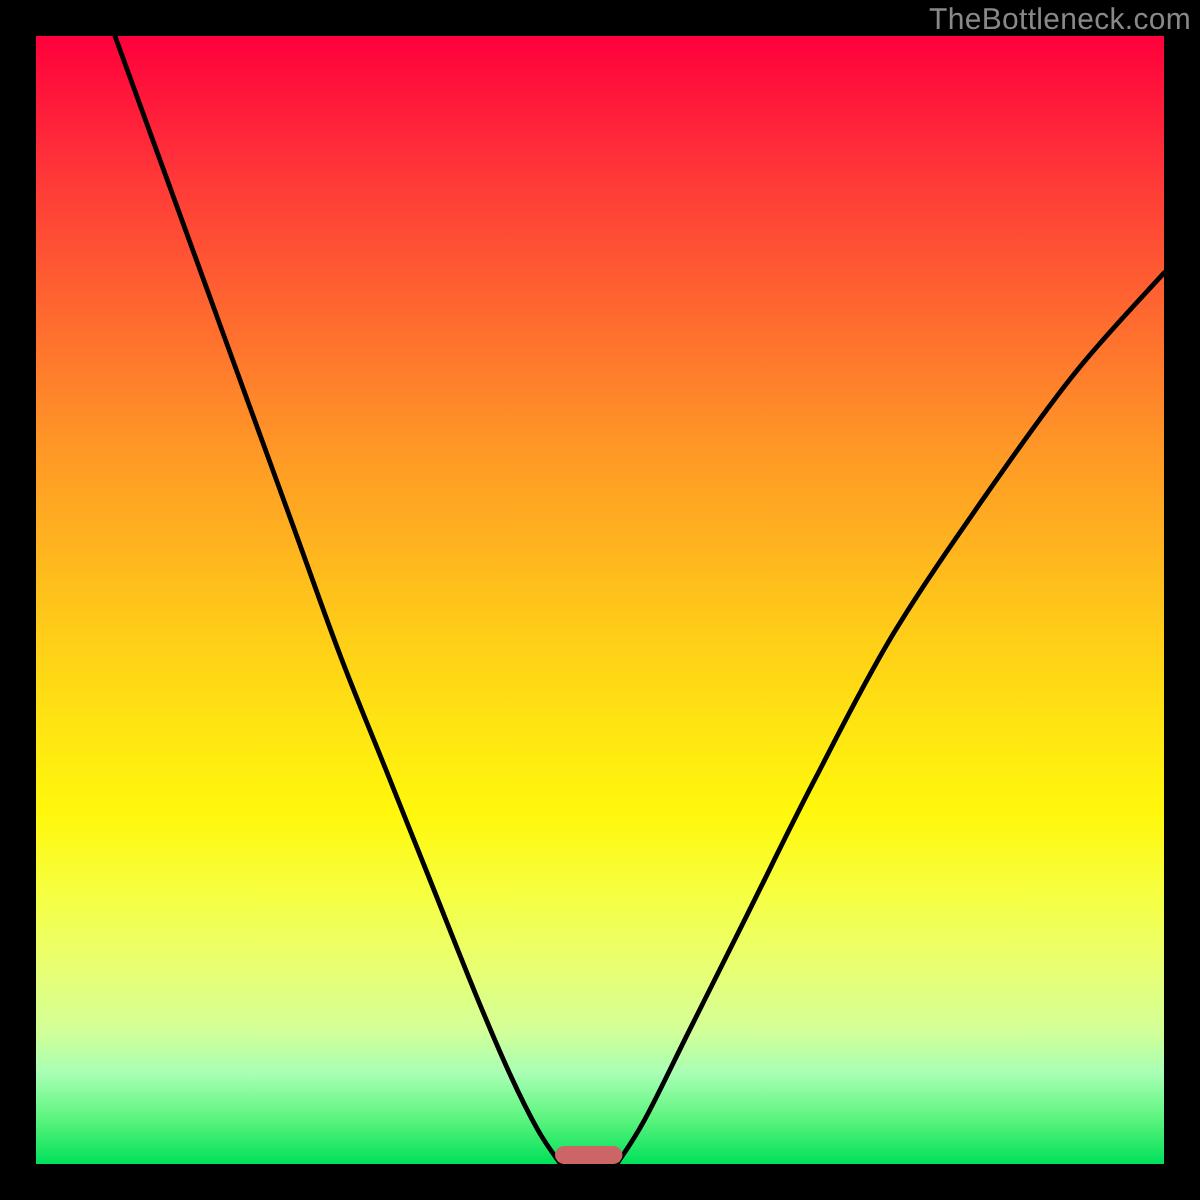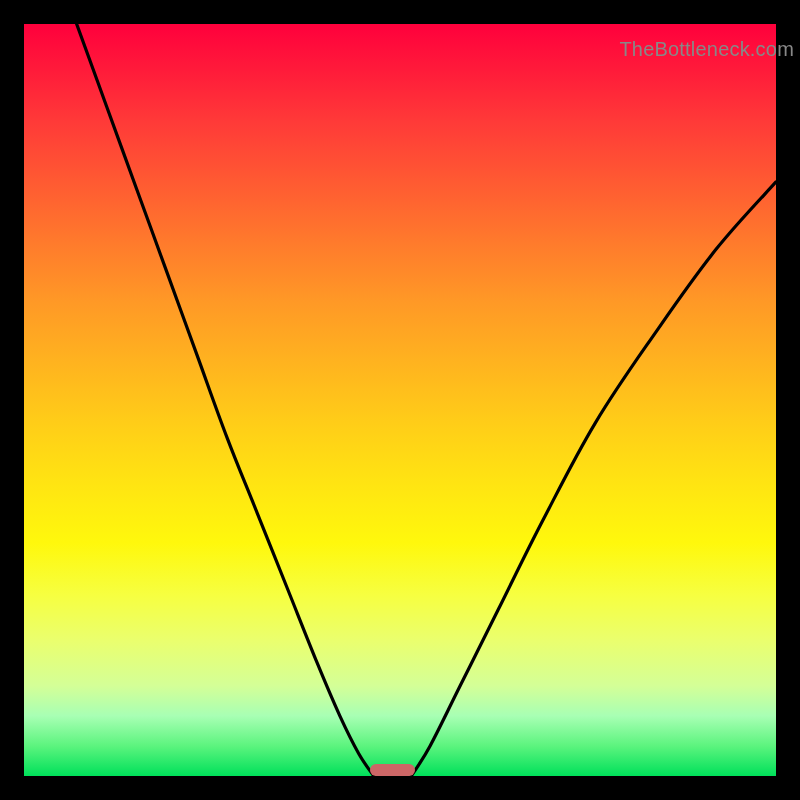--- a/index.html
+++ b/index.html
@@ -57,21 +57,20 @@
     height: 12px;
   }
   .watermark {
     position: absolute;
     top: 2px;
     right: 6px;
     color: #888;
     font-size: 20px;
     letter-spacing: 0.2px;
     font-weight: 500;
-    margin-top: 36px;
   }
 </style>
 </head>
 <body>
 
 <div class="frame">
   <div class="plot">
     <svg class="curve" viewBox="0 0 752 752" preserveAspectRatio="none">
 
     <path d="M 52.64000000000001 0 C 58.05440000000001 14.889600000000005, 71.8912 52.94080000000004, 82.72 82.72000000000003 C 93.5488 112.49920000000002, 101.9712 135.66079999999994, 112.8 165.43999999999994 C 123.6288 195.21919999999994, 132.0512 218.38079999999997, 142.88 248.15999999999997 C 153.7088 277.93919999999997, 162.1312 301.10079999999994, 172.96 330.87999999999994 C 183.7888 360.65919999999994, 192.21120000000002 385.17439999999993, 203.04000000000002 413.59999999999997 C 213.86880000000002 442.0256, 222.2912 461.728, 233.12 488.8 C 243.9488 515.8720000000001, 252.3712 536.928, 263.2 564 C 274.0288 591.072, 283.80480000000006 616.1888, 293.28000000000003 639.2 C 302.7552 662.2112000000001, 308.3952 675.5968, 315.84 691.84 C 323.28479999999996 708.0832, 328.54879999999997 718.6112, 334.64 729.44 C 340.7312 740.2688, 346.9728 747.9392, 349.68 752" fill="none" stroke="#000" stroke-width="3.2" stroke-linecap="round" stroke-linejoin="round"></path>

